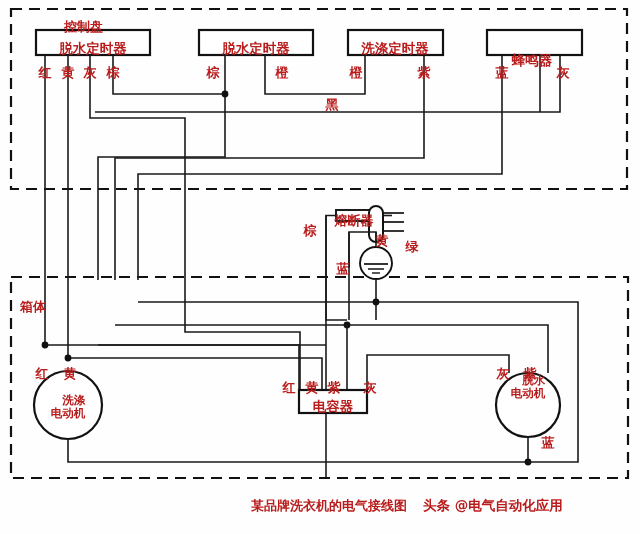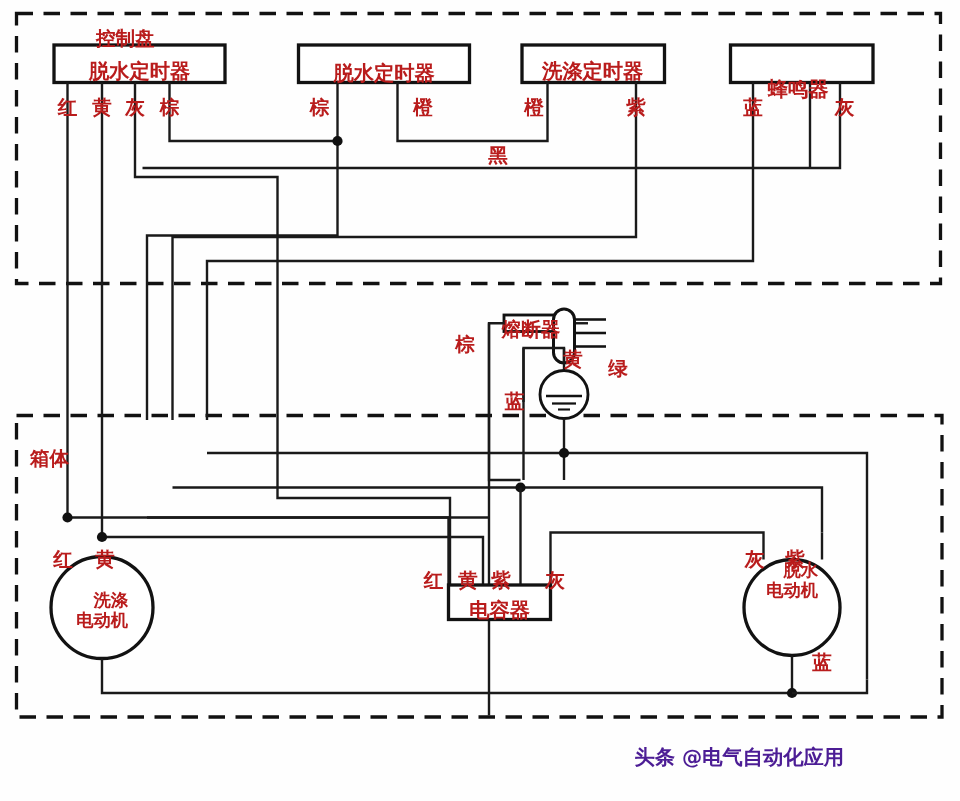--- a/index.html
+++ b/index.html
@@ -21,21 +21,21 @@
     -webkit-font-smoothing:none;
   }
   .wirecolor{font-size:13px;letter-spacing:0px;}
   .boxlabel{font-size:13.5px;}
   .grouplabel{font-size:13px;}
   .motorlabel{
     font-size:11.5px;text-align:right;line-height:1.12;
   }
   .caption{font-size:13px;}
   .watermark{
-    font-size:13.5px;color:#4c1d95;font-weight:700;
+    font-size:13.5px;color:#b91c1c;font-weight:700;
   }
   .centered{transform:translateX(-50%);}
 </style>
 </head>
 <body>
 
 <div id="stage">
 
   <svg id="diagram" viewBox="0 0 640 534">
 
@@ -126,21 +126,21 @@
   </svg>
 
   <div id="textlayer">
       <div class="lbl grouplabel" style="left: 64px; top: 20px;">控制盘</div>
       <div class="lbl grouplabel" style="left: 20px; top: 300px;">箱体</div>
       <div class="lbl boxlabel centered" style="left: 93px; top: 42px;">脱水定时器</div>
       <div class="lbl boxlabel centered" style="left: 256px; top: 42px; font-family: Liberation Serif, serif;">脱水定时器</div>
       <div class="lbl boxlabel centered" style="left: 395px; top: 42px;">洗涤定时器</div>
       <div class="lbl boxlabel centered" style="left: 532px; top: 54px;">蜂鸣器</div>
       <div class="lbl grouplabel centered" style="left: 354px; top: 214px;">熔断器</div>
-      <div class="lbl boxlabel centered" style="left: 333px; top: 400px; font-family: Liberation Serif, serif;">电容器</div>
+      <div class="lbl boxlabel centered" style="left: 333px; top: 400px;">电容器</div>
       <div class="lbl wirecolor centered" style="left: 45px; top: 66px;">红</div>
       <div class="lbl wirecolor centered" style="left: 68px; top: 66px;">黄</div>
       <div class="lbl wirecolor centered" style="left: 90px; top: 66px;">灰</div>
       <div class="lbl wirecolor centered" style="left: 113px; top: 66px;">棕</div>
       <div class="lbl wirecolor centered" style="left: 213px; top: 66px;">棕</div>
       <div class="lbl wirecolor centered" style="left: 282px; top: 66px;">橙</div>
       <div class="lbl wirecolor centered" style="left: 356px; top: 66px;">橙</div>
       <div class="lbl wirecolor centered" style="left: 424px; top: 66px;">紫</div>
       <div class="lbl wirecolor centered" style="left: 502px; top: 66px;">蓝</div>
       <div class="lbl wirecolor centered" style="left: 563px; top: 66px;">灰</div>
@@ -162,15 +162,16 @@
 
   <div class="lbl motorlabel" style="left:68px;top:394px;transform:translateX(-50%);">
     <div>洗涤</div>
     <div>电动机</div>
   </div>
   <div class="lbl motorlabel" style="left:528px;top:374px;transform:translateX(-50%);">
     <div>脱水</div>
     <div>电动机</div>
   </div>
 
+  <div class="lbl caption" style="left:251px;top:499px;">某品牌洗衣机的电气接线图</div>
   <div class="lbl watermark" style="left:423px;top:499px;">头条 @电气自动化应用</div>
 
 </div>
 
 </body></html>

